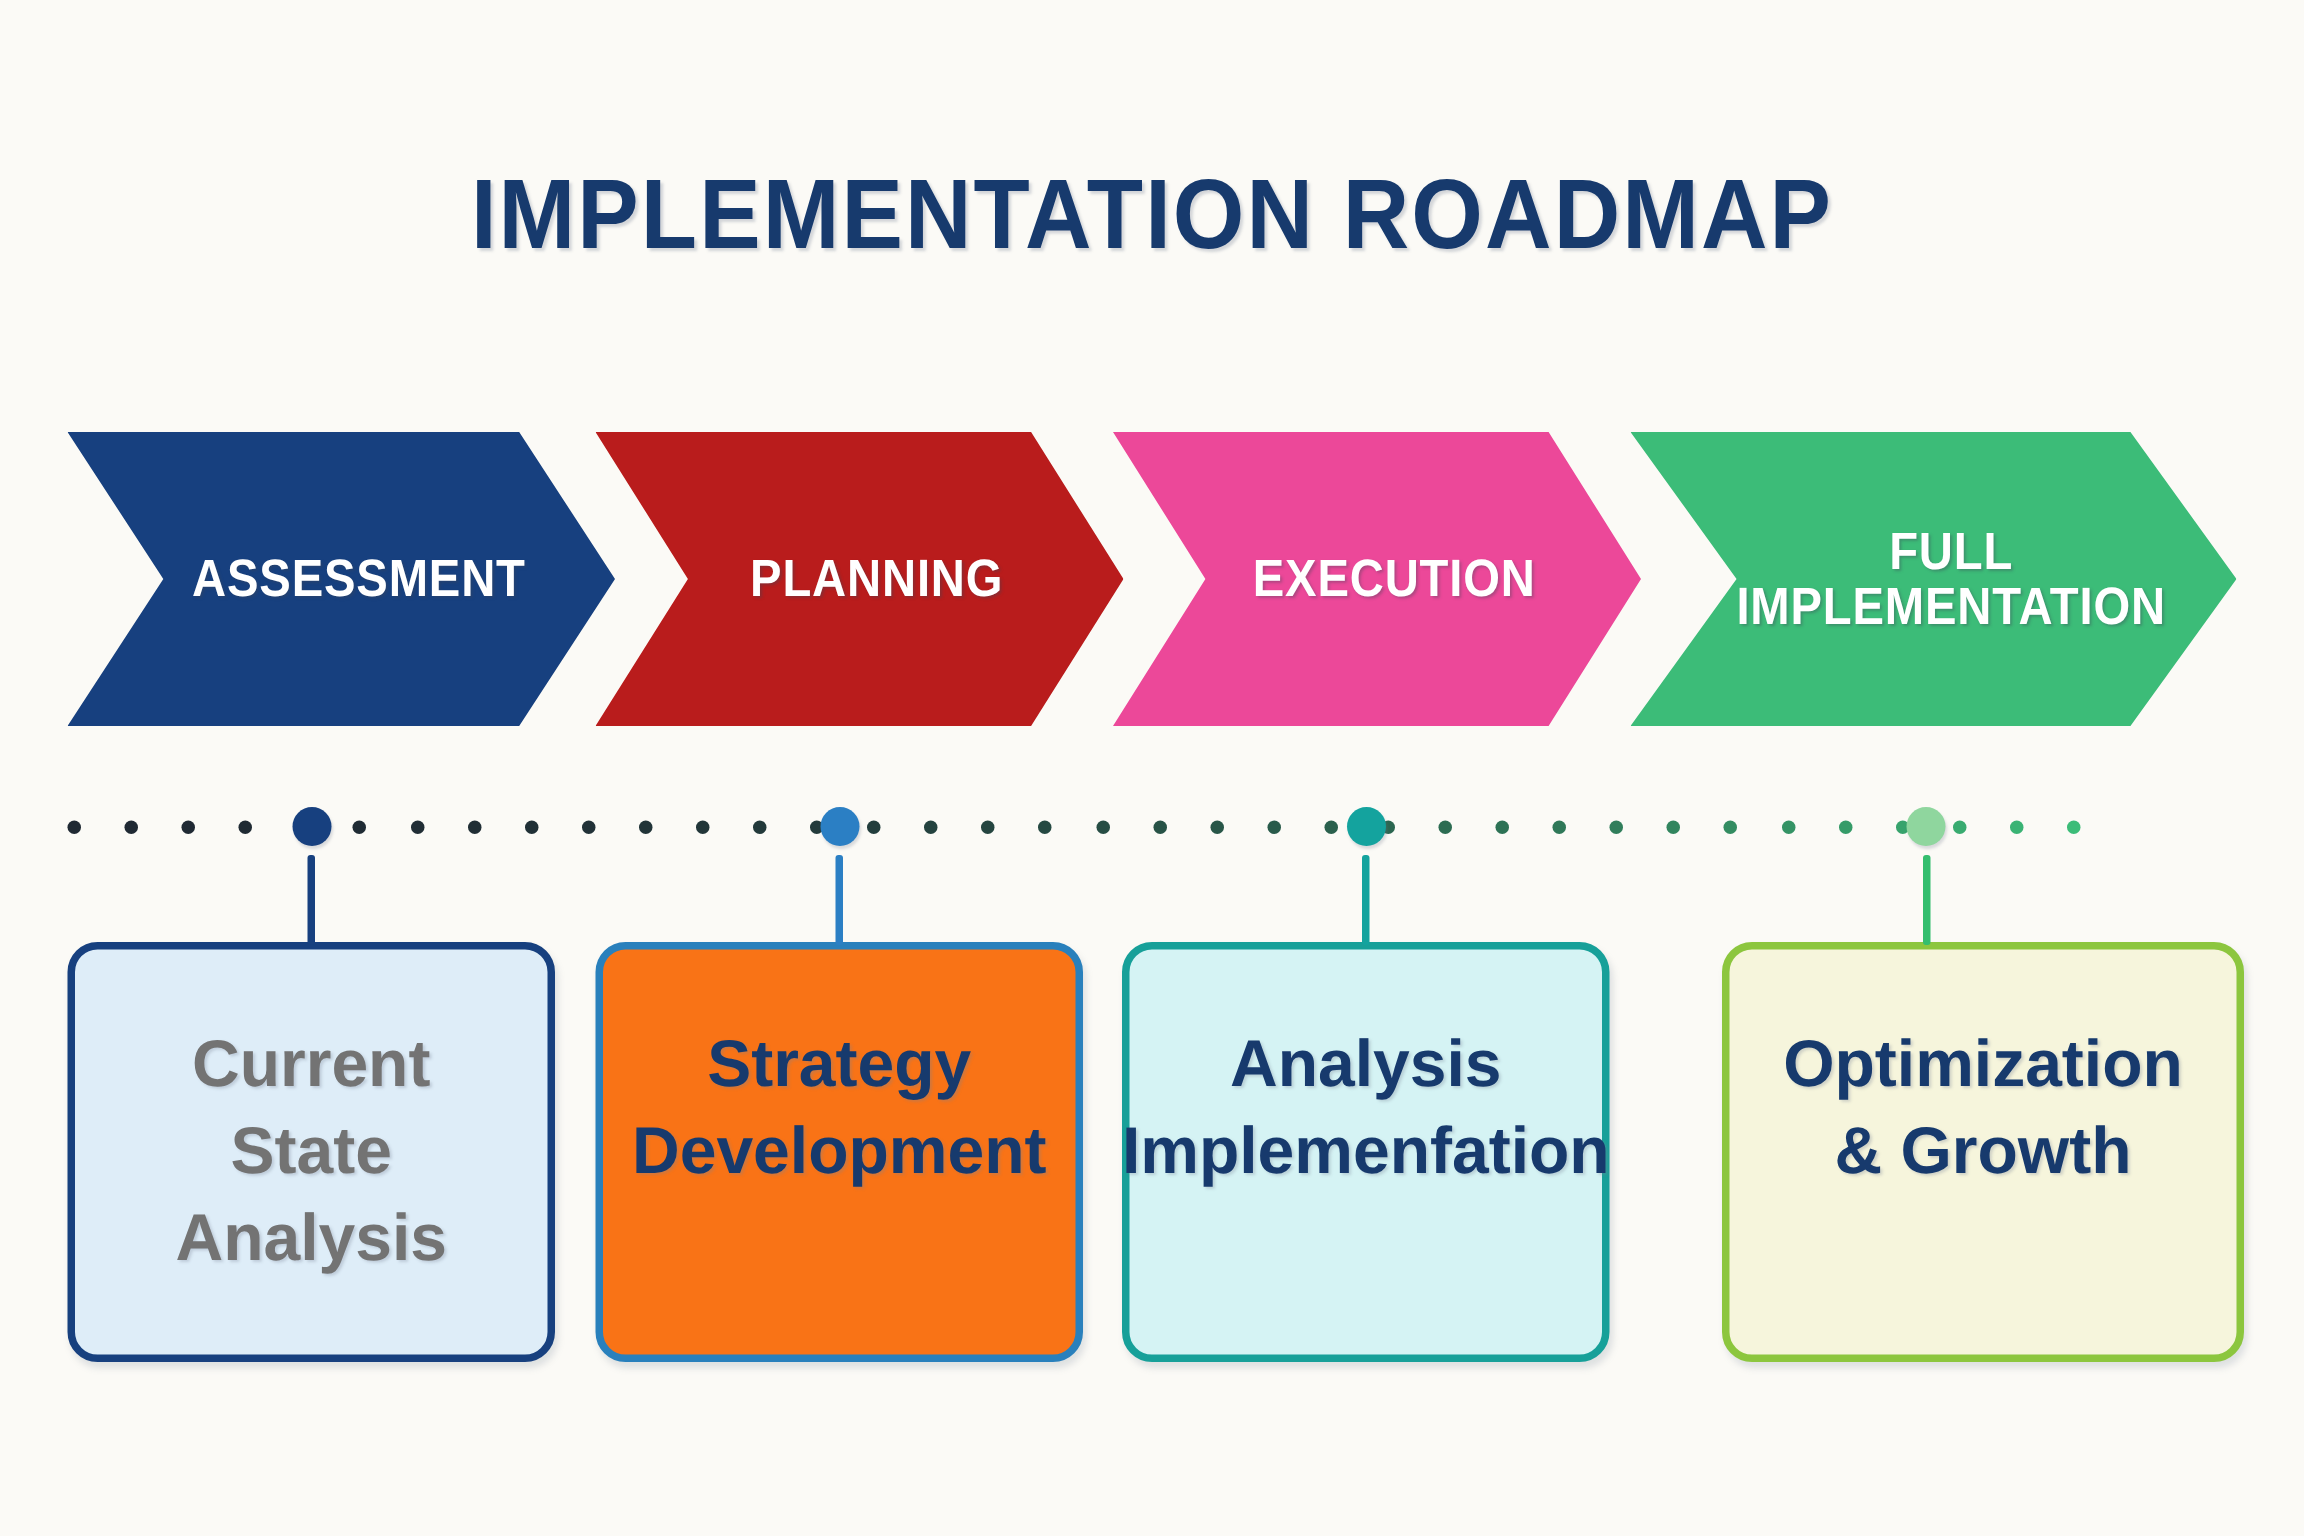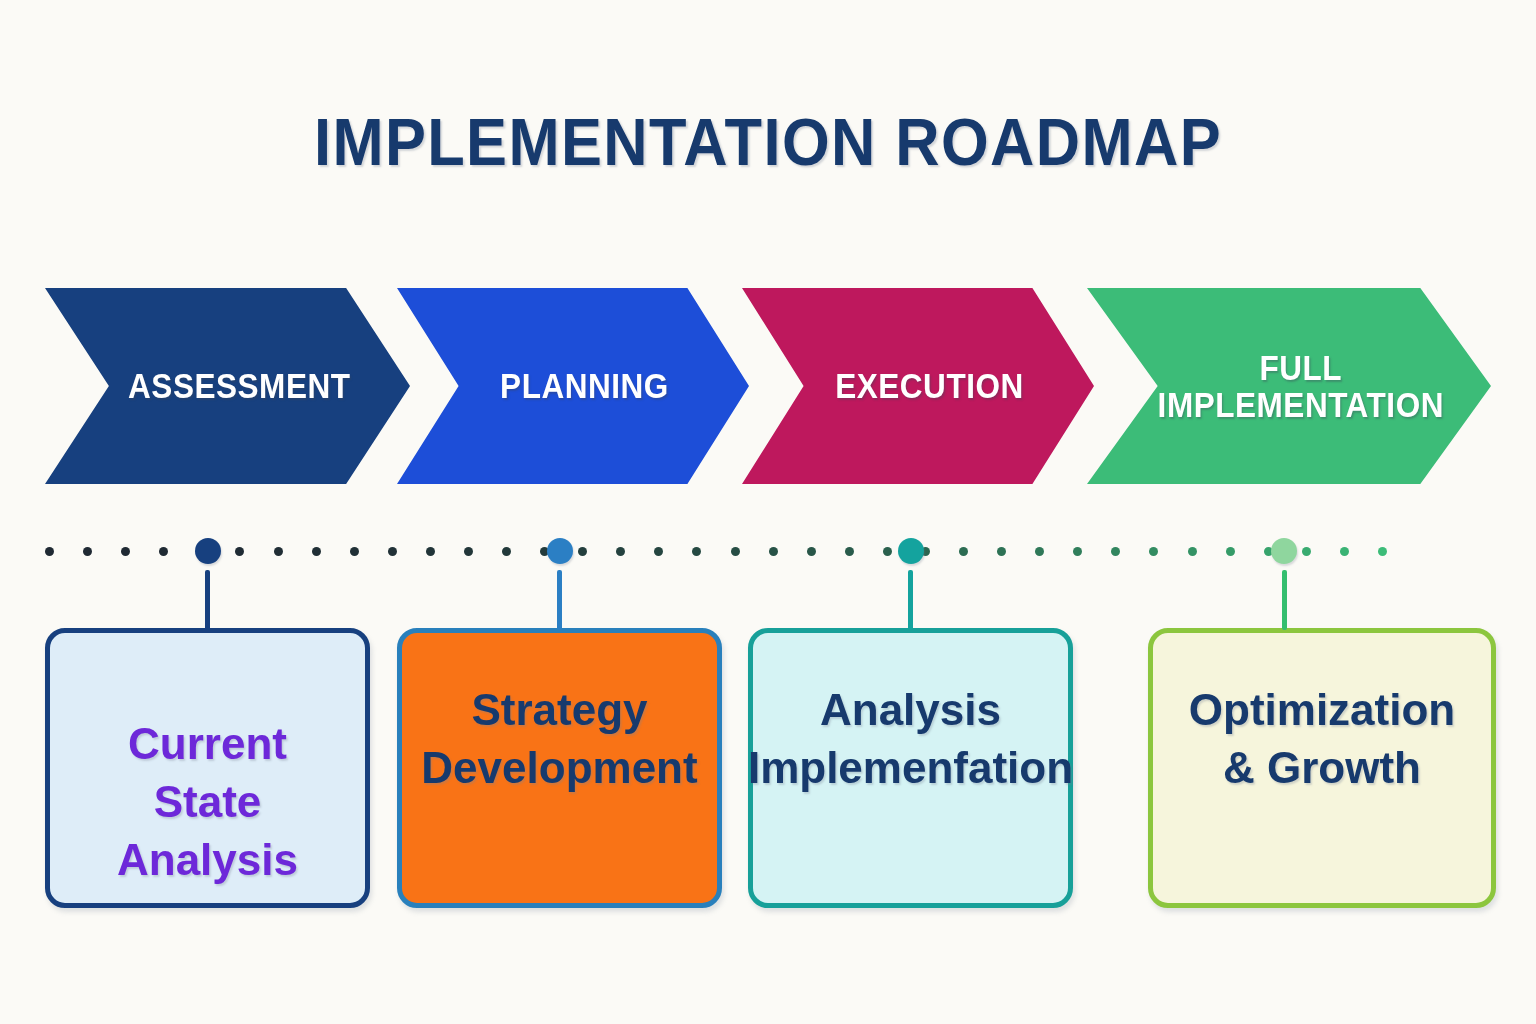--- a/index.html
+++ b/index.html
@@ -141,24 +141,24 @@
 <body>
 
 <div id="canvas">
 
   <div id="title">IMPLEMENTATION ROADMAP</div>
 
   <div id="chevron-band">
       <div class="chevron first" style="left: 45px; width: 365px; background: rgb(23, 64, 127);">
         <span class="chevron-label">ASSESSMENT</span>
       </div>
-      <div class="chevron" style="left: 397px; width: 352px; background: #1d4ed8;">
+      <div class="chevron" style="left: 397px; width: 352px; background: #b91c1c;">
         <span class="chevron-label">PLANNING</span>
       </div>
-      <div class="chevron" style="left: 742px; width: 352px; background: #be185d;">
+      <div class="chevron" style="left: 742px; width: 352px; background: #ec4899;">
         <span class="chevron-label">EXECUTION</span>
       </div>
       <div class="chevron" style="left: 1087px; width: 404px; background: rgb(60, 188, 120);">
         <span class="chevron-label">FULL
 IMPLEMENTATION</span>
       </div>
     </div>
 
   <div id="timeline">
       <div class="tl-dot" style="left: 45px; background: rgb(31, 41, 51);"></div>
@@ -198,21 +198,21 @@
       <div class="tl-dot" style="left: 1339.91px; background: rgb(58, 179, 116);"></div>
       <div class="tl-dot" style="left: 1378px; background: rgb(60, 188, 120);"></div>
       <div class="milestone-dot" style="left: 194.5px; background: rgb(23, 64, 127);"></div>
       <div class="milestone-dot" style="left: 546.5px; background: rgb(43, 127, 196);"></div>
       <div class="milestone-dot" style="left: 897.5px; background: rgb(20, 163, 158);"></div>
       <div class="milestone-dot" style="left: 1271px; background: rgb(143, 214, 158);"></div>
     </div>
 
   <div id="cards">
       <div class="card" style="left: 45px; width: 325px; background: rgb(222, 237, 248); border-color: rgb(23, 64, 127);">
-        <span class="card-label" style="color: #6d28d9; margin-top: 34px;">Current
+        <span class="card-label" style="color: #737373;">Current
 State
 Analysis</span>
       </div>
       <div class="card" style="left: 397px; width: 325px; background: #f97316; border-color: rgb(41, 128, 188);">
         <span class="card-label" style="color: rgb(23, 58, 109);">Strategy
 Development</span>
       </div>
       <div class="card" style="left: 748px; width: 325px; background: rgb(213, 243, 244); border-color: rgb(23, 160, 153);">
         <span class="card-label" style="color: rgb(23, 58, 109);">Analysis
 Implemenfation</span>

